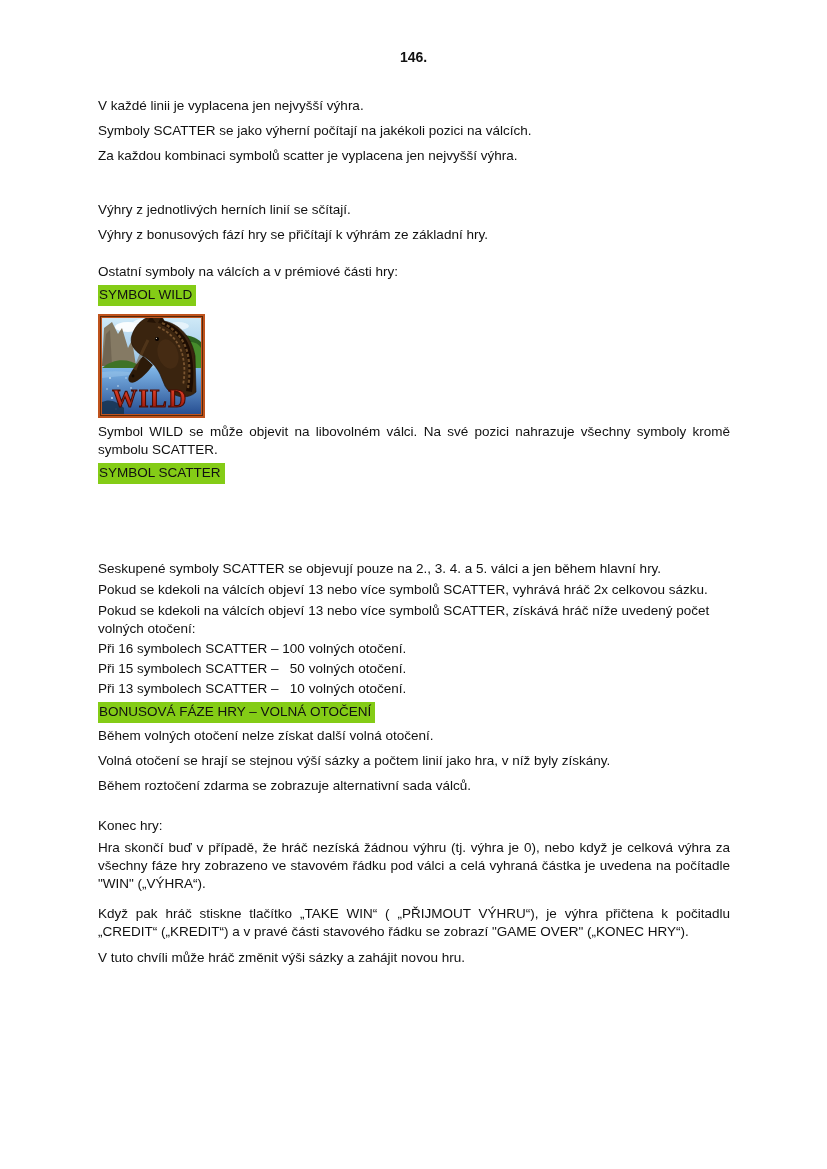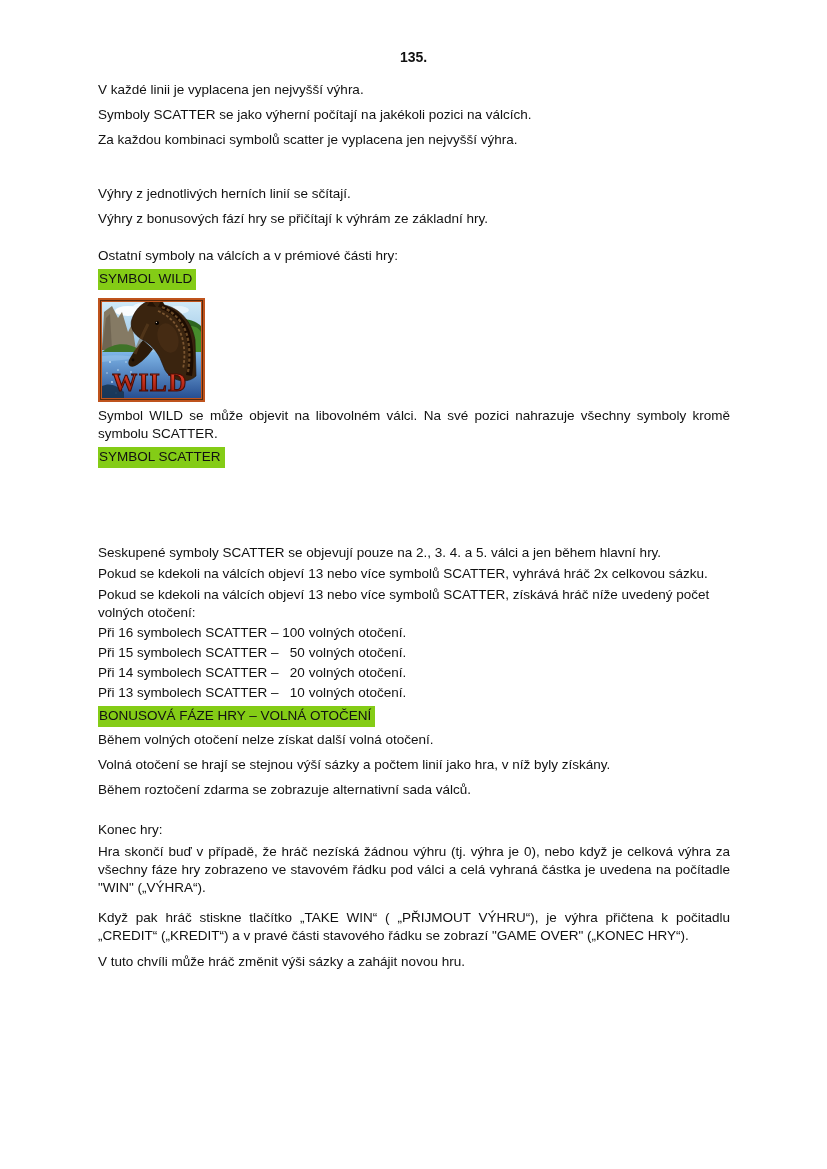--- a/index.html
+++ b/index.html
@@ -15,21 +15,21 @@
     text-align:center;
     font-weight:bold;
     font-size:14px;
     line-height:18px;
     margin:0;
     padding-top:48px;
   }
   .content{
     position:absolute;
     left:98px;
-    top:50px;
+    top:66px;
     width:632px;
   }
   .content p{
     margin:0;
     font-size:13.5px;
     line-height:18px;
   }
   .just{text-align:justify;}
   b{font-weight:normal;}
   .hbold{font-weight:bold;}
@@ -43,21 +43,21 @@
     display:block;
     margin:0;
   }
   .wild-img svg{display:block;}
 </style>
 </head>
 <body>
 
 <div class="page">
 
-  <div class="pagenum">135.</div>
+  <div class="pagenum">146.</div>
 
   <div class="content">
 
     <p style="margin-top:31px">V každé linii je vyplacena jen nejvyšší výhra.</p>
     <p style="margin-top:7px">Symboly <b>SCATTER</b> se jako výherní počítají na jakékoli pozici na válcích.</p>
     <p style="margin-top:7px">Za každou kombinaci symbolů scatter je vyplacena jen nejvyšší výhra.</p>
 
     <p style="margin-top:36px">Výhry z jednotlivých herních linií se sčítají.</p>
     <p style="margin-top:7px">Výhry z bonusových fází hry se přičítají k výhrám ze základní hry.</p>
 
@@ -140,21 +140,20 @@
     <p style="margin-top:5px" class="just">Symbol <b>WILD</b> se může objevit na libovolném válci. Na své pozici nahrazuje všechny symboly kromě symbolu <b>SCATTER</b>.</p>
 
     <p style="margin-top:4px"><span class="hl"><b>SYMBOL SCATTER</b></span></p>
 
     <p style="margin-top:76px">Seskupené symboly <b>SCATTER</b> se objevují pouze na <b>2.</b>, <b>3. 4.</b> a <b>5.</b> válci a jen během hlavní hry.</p>
     <p style="margin-top:3px">Pokud se kdekoli na válcích objeví <b>13</b> nebo více symbolů <b>SCATTER</b>, vyhrává hráč <b>2x</b> celkovou sázku.</p>
     <p style="margin-top:3px">Pokud se kdekoli na válcích objeví <b>13</b> nebo více symbolů <b>SCATTER</b>, získává hráč níže uvedený počet volných otočení:</p>
 
     <p style="margin-top:2px">Při <b>16</b> symbolech <b>SCATTER</b> – <b>100</b> volných otočení.</p>
     <p style="margin-top:2px">Při <b>15</b> symbolech <b>SCATTER</b> – &nbsp;&nbsp;<b>50</b> volných otočení.</p>
-    <p style="margin-top:2px">Při <b>14</b> symbolech <b>SCATTER</b> – &nbsp;&nbsp;<b>20</b> volných otočení.</p>
     <p style="margin-top:2px">Při <b>13</b> symbolech <b>SCATTER</b> – &nbsp;&nbsp;<b>10</b> volných otočení.</p>
 
     <p style="margin-top:4px"><span class="hl"><b>BONUSOVÁ FÁZE HRY – VOLNÁ OTOČENÍ</b></span></p>
 
     <p style="margin-top:4px">Během volných otočení nelze získat další volná otočení.</p>
     <p style="margin-top:7px">Volná otočení se hrají se stejnou výší sázky a počtem linií jako hra, v níž byly získány.</p>
     <p style="margin-top:7px">Během roztočení zdarma se zobrazuje alternativní sada válců.</p>
 
     <p style="margin-top:22px" class="hbold"><b>Konec hry:</b></p>
 

